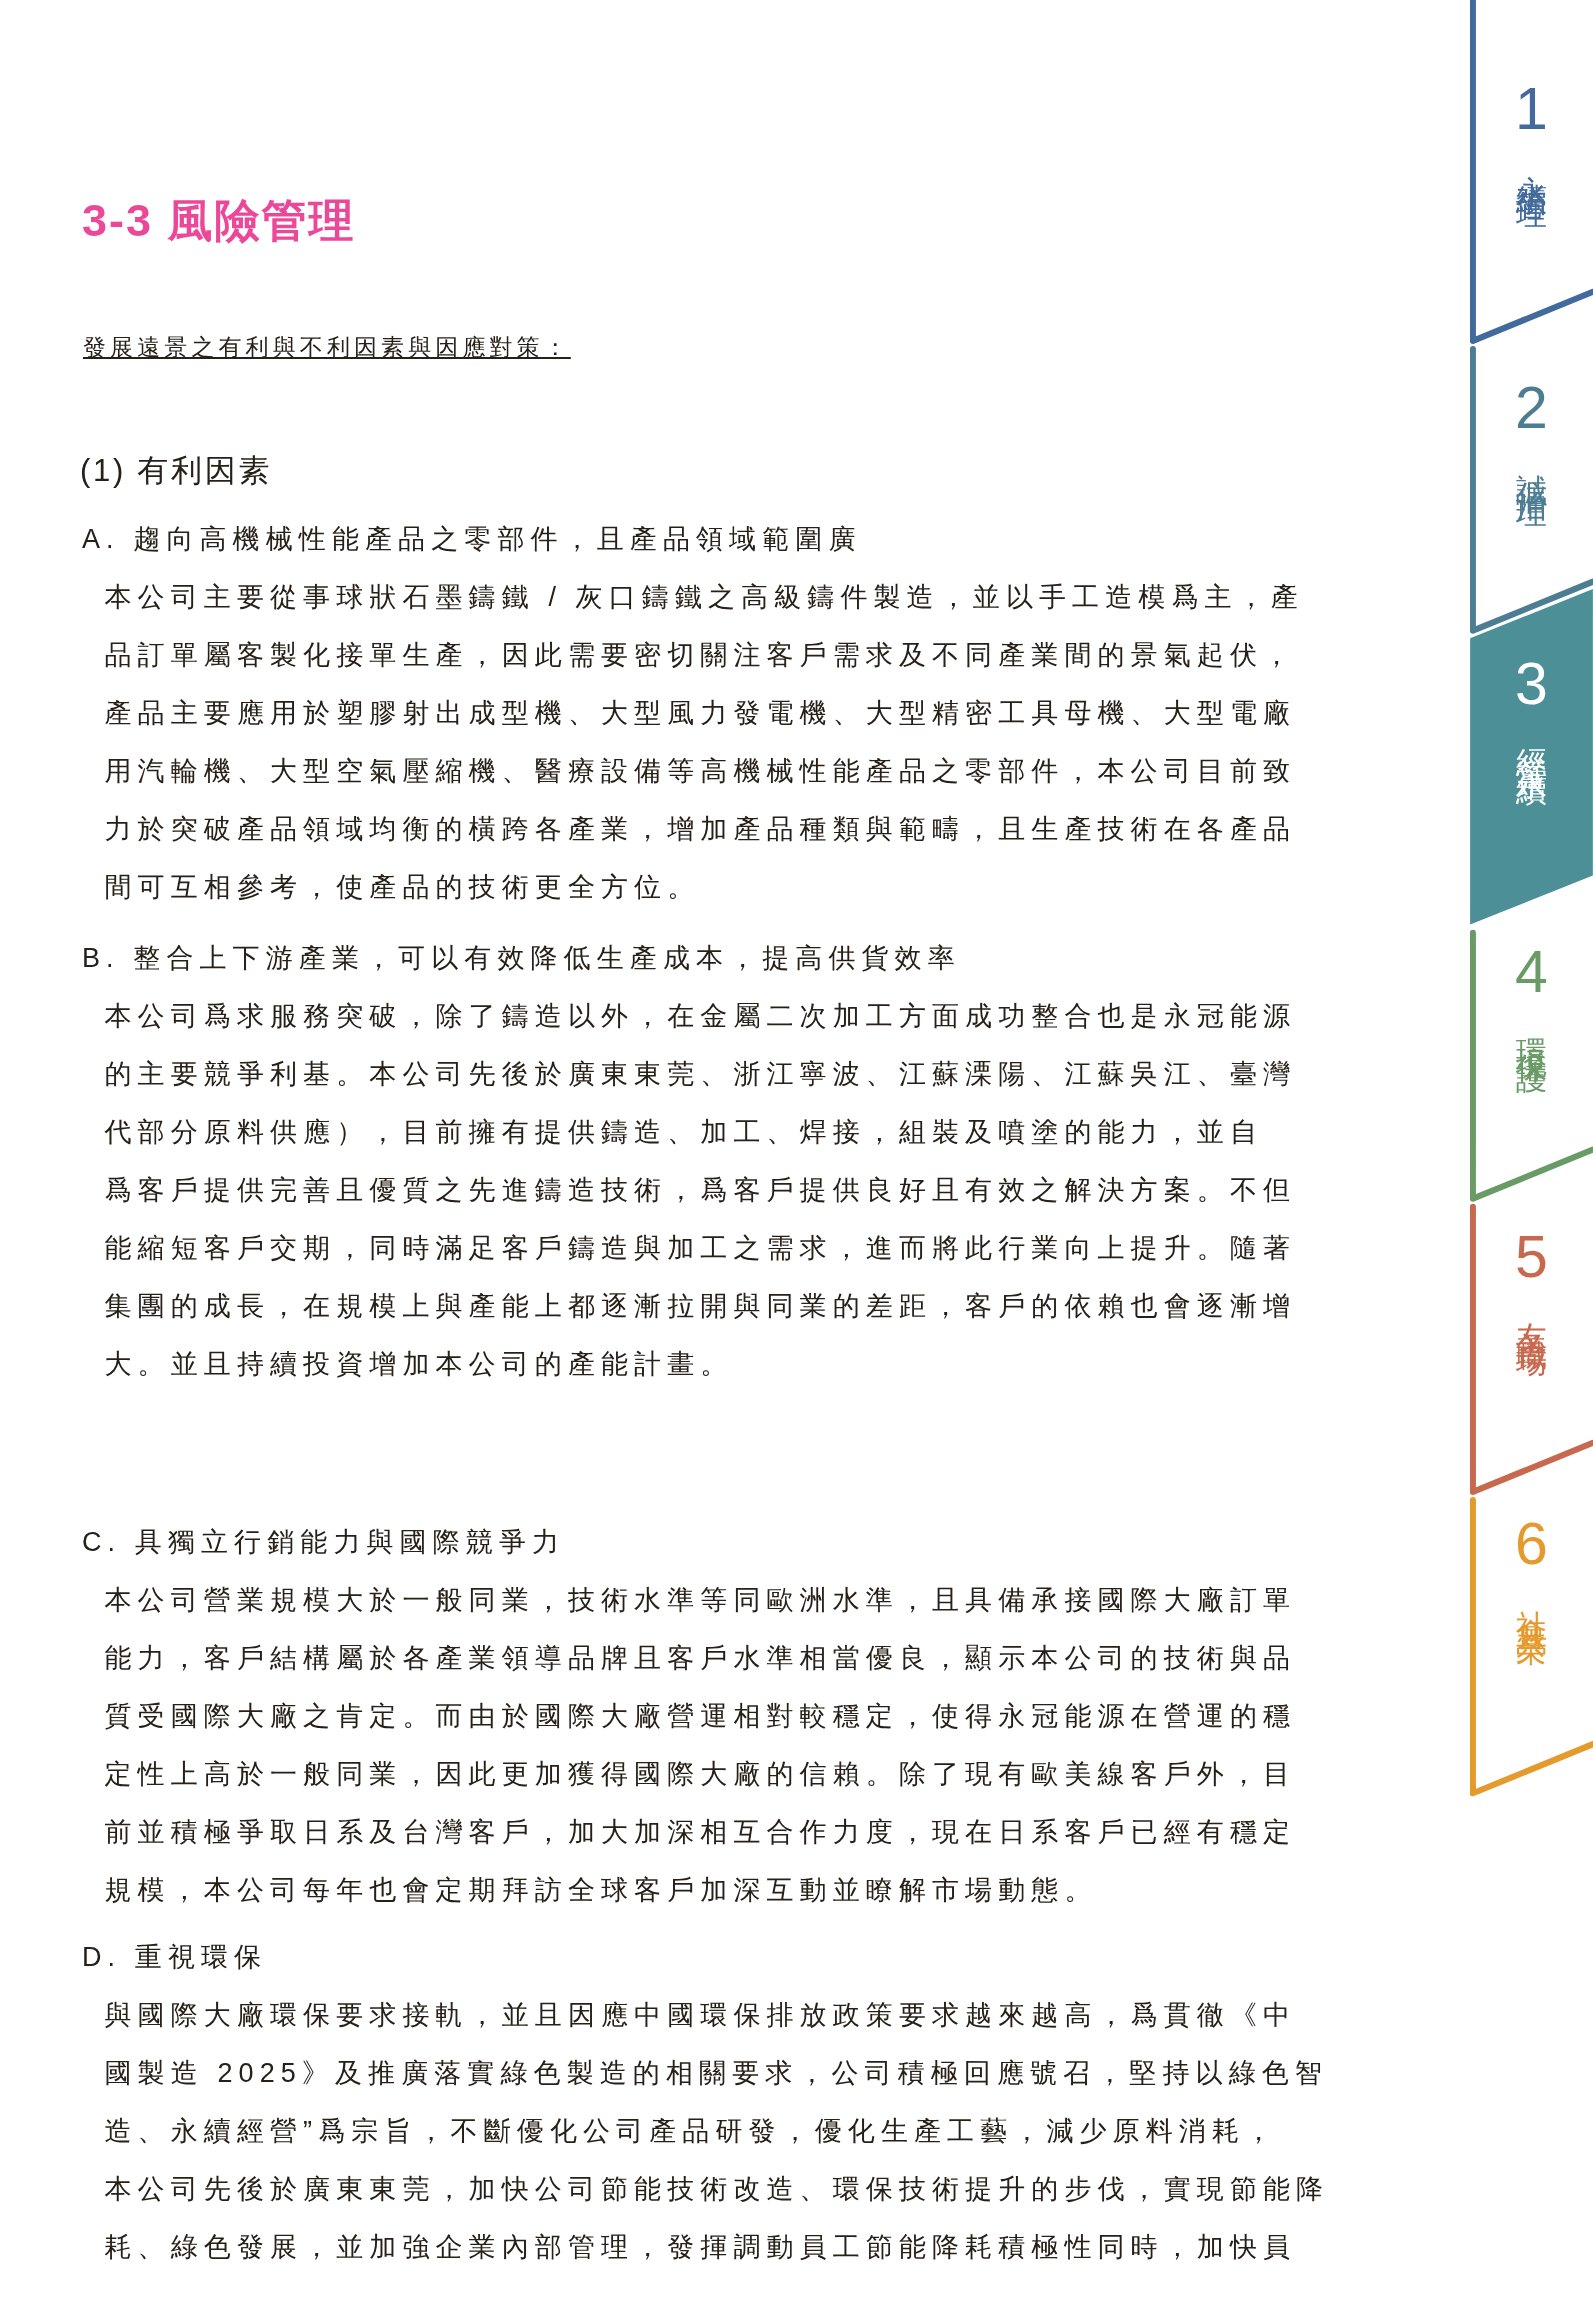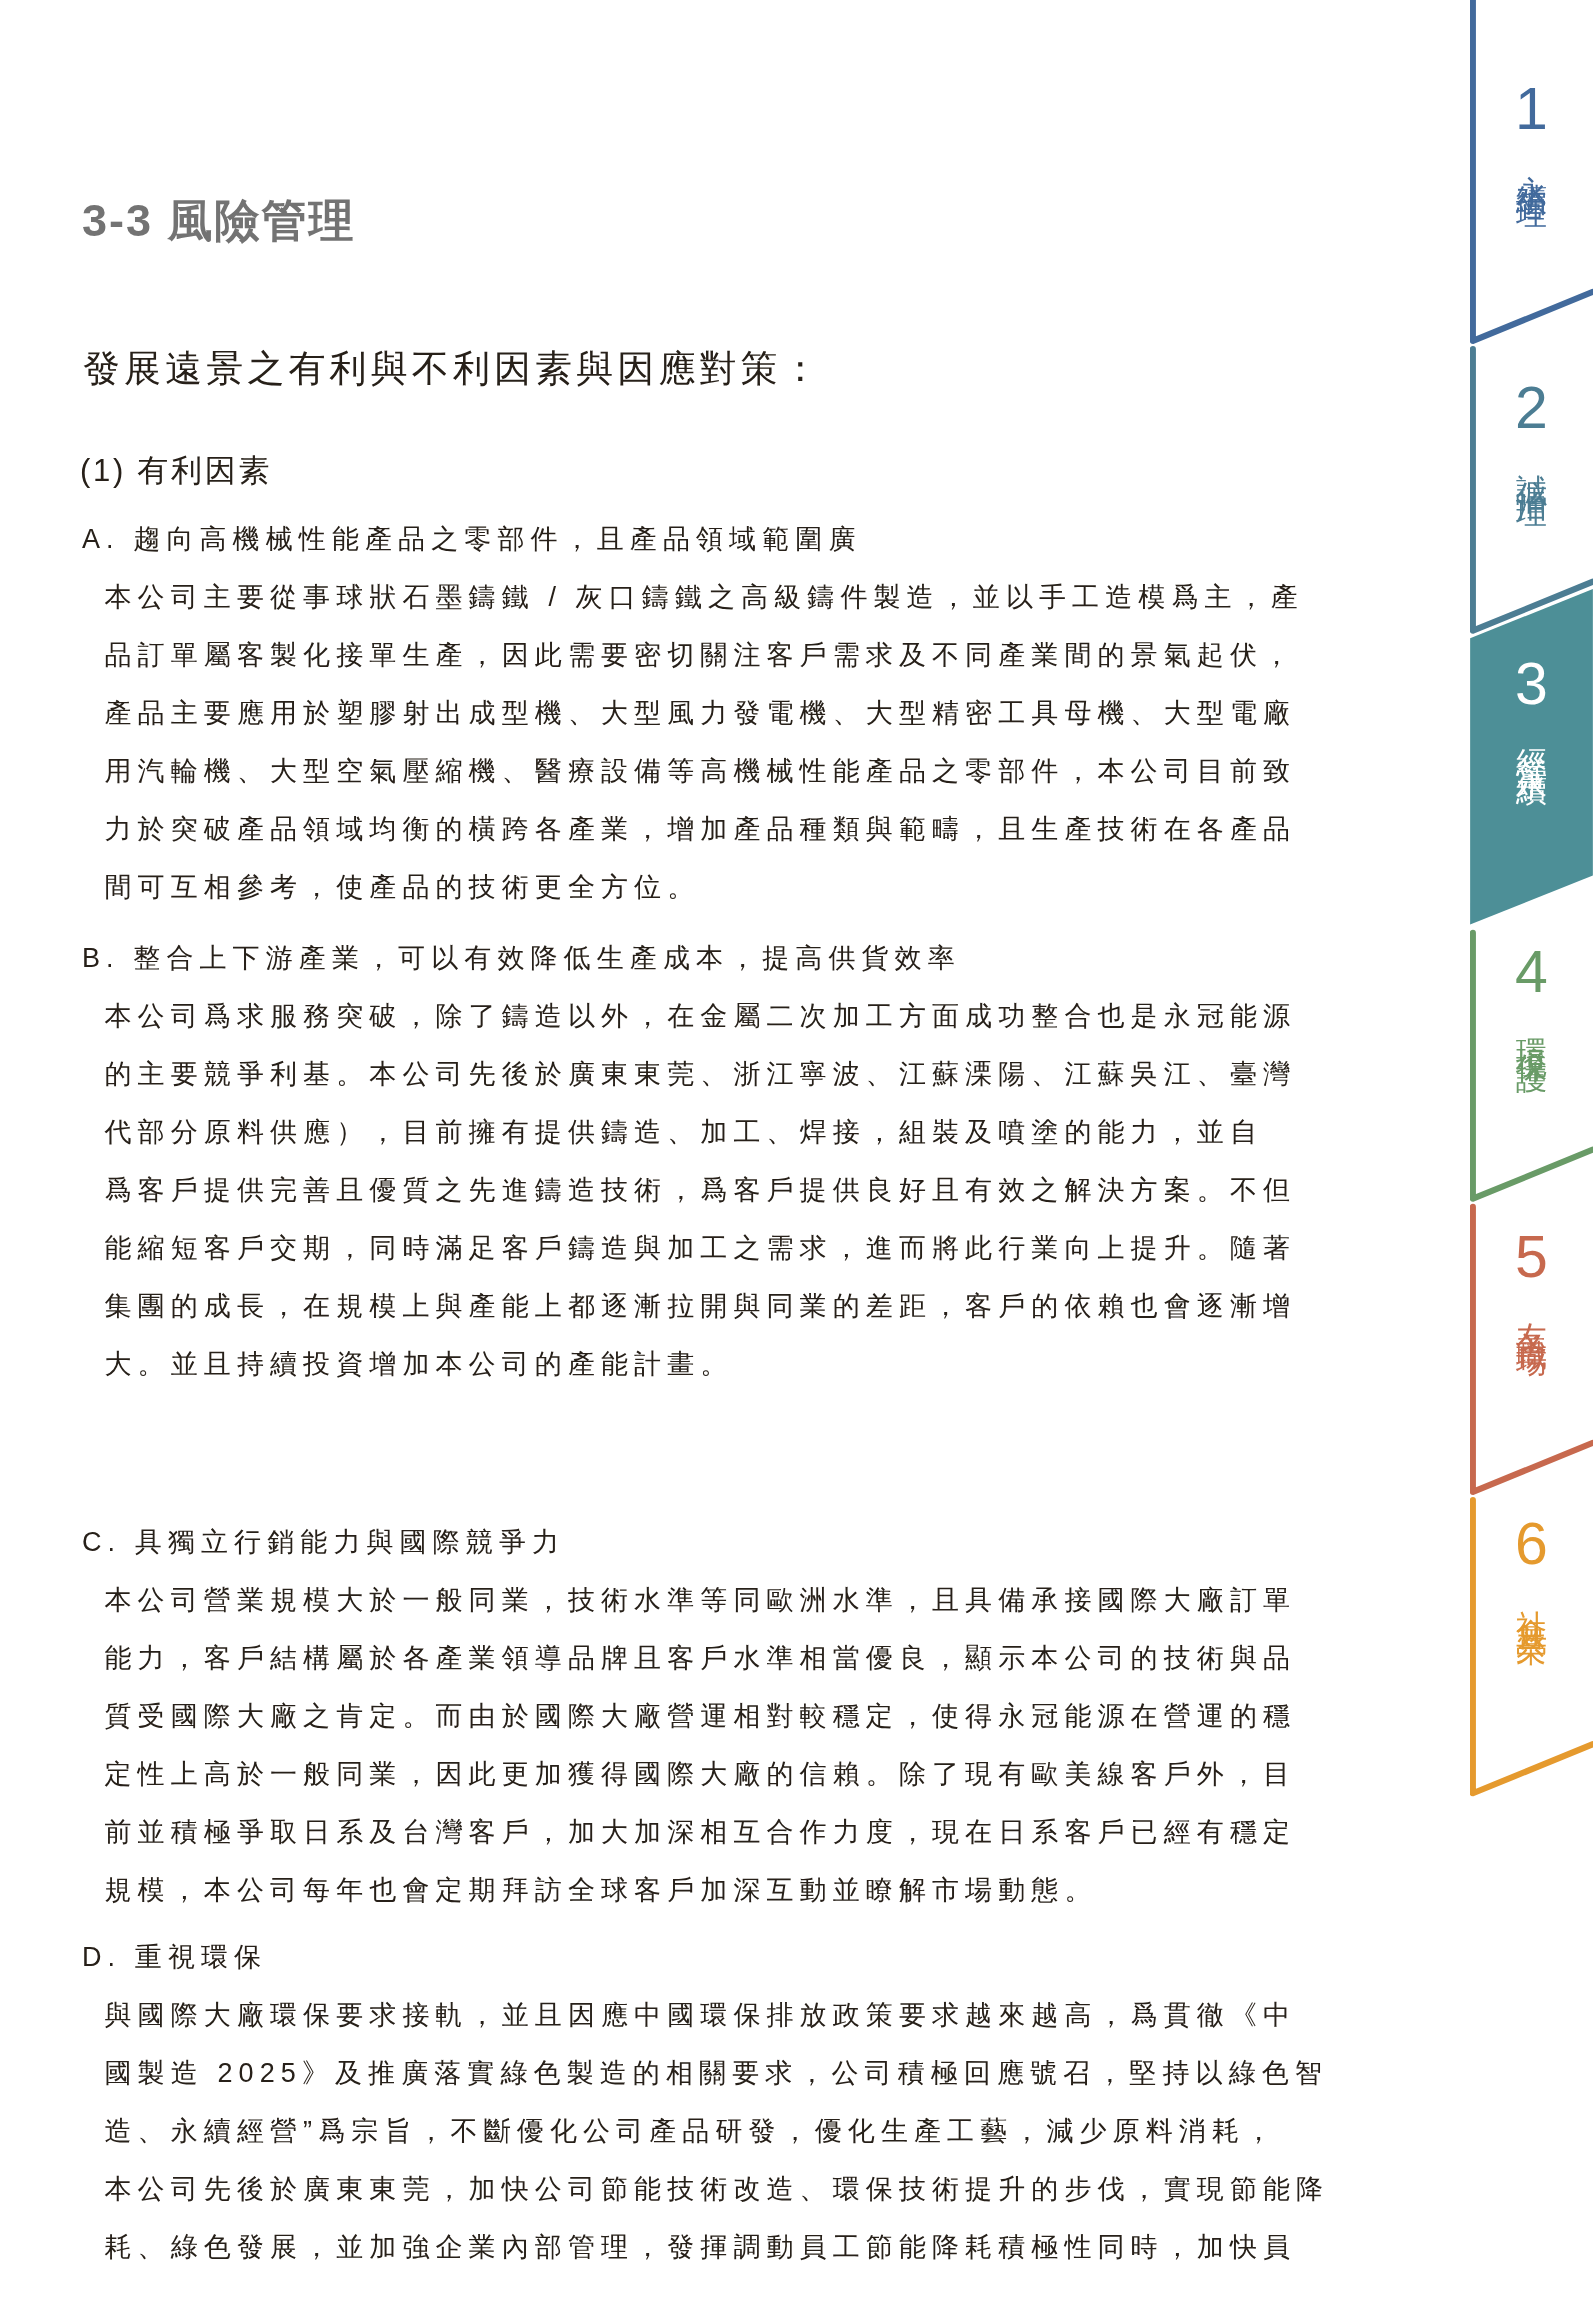--- a/index.html
+++ b/index.html
@@ -15,24 +15,25 @@
   .doc-title{
     position:absolute;
     left:82px; top:191px;
     font-size:45px;
     font-weight:bold;
     letter-spacing:2px;
     white-space:nowrap;
   }
   .intro-line{
     position:absolute;
-    left:83px; top:344px;
-    font-size:37px;
+    left:83px; top:332px;
+    font-size:23px;
     letter-spacing:4.1px;
     white-space:nowrap;
+    text-decoration:underline;
   }
   .part-heading{
     position:absolute;
     left:80px; top:450px;
     font-size:31px;
     font-weight:normal;
     letter-spacing:2.7px;
     white-space:nowrap;
   }
   .section{
@@ -83,21 +84,21 @@
     line-height:1;
     letter-spacing:8.2px;
     white-space:nowrap;
   }
 </style>
 </head>
 <body>
 
 <div class="page">
 
-  <div class="doc-title" style="color: #737373;">3-3 風險管理</div>
+  <div class="doc-title" style="color: #ec4899;">3-3 風險管理</div>
 
   <div class="intro-line">發展遠景之有利與不利因素與因應對策：</div>
 
   <div class="part-heading">(1) 有利因素</div>
 
   <div class="section" id="section-a">
     <div class="sub-heading">A. 趨向高機械性能產品之零部件，且產品領域範圍廣</div>
     <div>
         <div class="line">本公司主要從事球狀石墨鑄鐵 / 灰口鑄鐵之高級鑄件製造，並以手工造模爲主，產</div>
         <div class="line">品訂單屬客製化接單生產，因此需要密切關注客戶需求及不同產業間的景氣起伏，</div>

